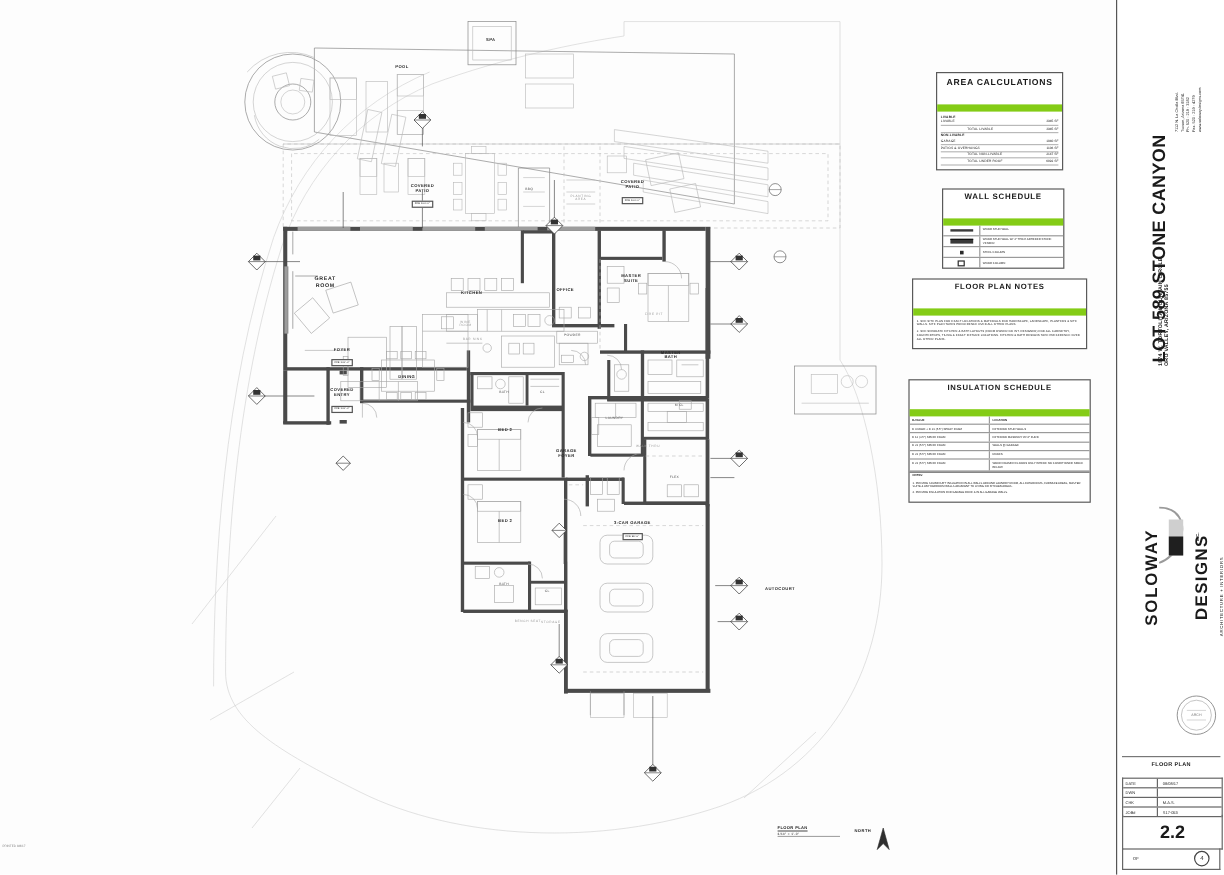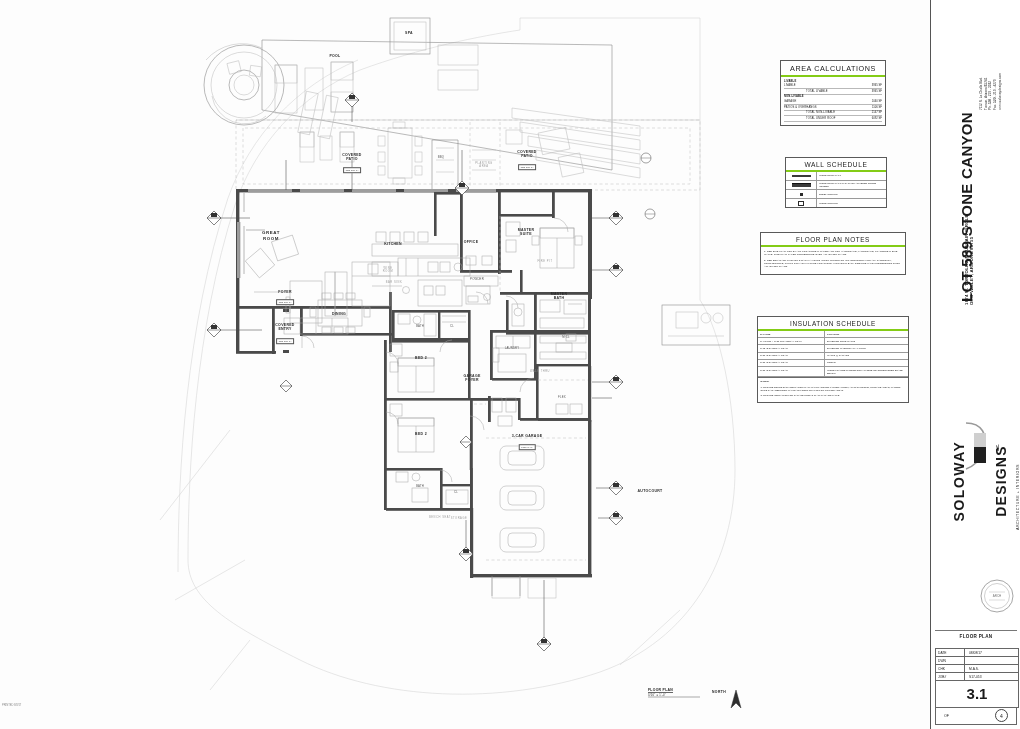--- a/index.html
+++ b/index.html
@@ -64,22 +64,22 @@
   #shOf{position:absolute;left:4px;top:707px;width:82px;height:18px;
         border:1px solid #666;border-top:none;display:flex;
         align-items:center;justify-content:space-between;padding:0 8px;
         box-sizing:border-box;}
   #shOf .of{font-size:3.6px;}
   #shOf .cnt{width:11px;height:11px;border:1px solid #444;border-radius:50%;
              font-size:5px;display:flex;align-items:center;justify-content:center;}
 
   
   .panel{position:absolute;background:#fff;border:1px solid #5a5a5a;}
-  .panel .hd{text-align:center;font-size:7px;font-weight:normal;letter-spacing:.6px;
-             padding:3px 0 2px;border-bottom:2px solid #84cc16;}
+  .panel .hd{text-align:center;font-size:7px;font-weight:bold;letter-spacing:.6px;
+             padding:3px 0 14px;border-bottom:6px solid #84cc16;}
 
   
   #areaP{left:780px;top:60px;width:104px;}
   #areaP .hd{font-size:7.2px;}
   #areaP .body{padding:2px 3px 3px;}
   #areaP .row{display:flex;justify-content:space-between;
               border-bottom:.5px solid #b9b9b9;font-size:2.7px;
               line-height:1.35;padding:.5px 0;}
   #areaP .row.sec{border-bottom:none;font-weight:bold;}
   #areaP .row.tot{padding-left:22px;}
@@ -787,21 +787,21 @@
         <div class="r">
           <div class="k">CHK</div>
           <div class="v">M.A.S.</div>
         </div>
         <div class="r">
           <div class="k">JOB#</div>
           <div class="v">S17-053</div>
         </div>
       </div>
 
-    <div id="shNum">3.1</div>
+    <div id="shNum">2.2</div>
 
     <div id="shOf">
       <span class="of">OF</span>
       <span class="cnt">4</span>
     </div>
   </div>
 
 </div>
 
 </body></html>

